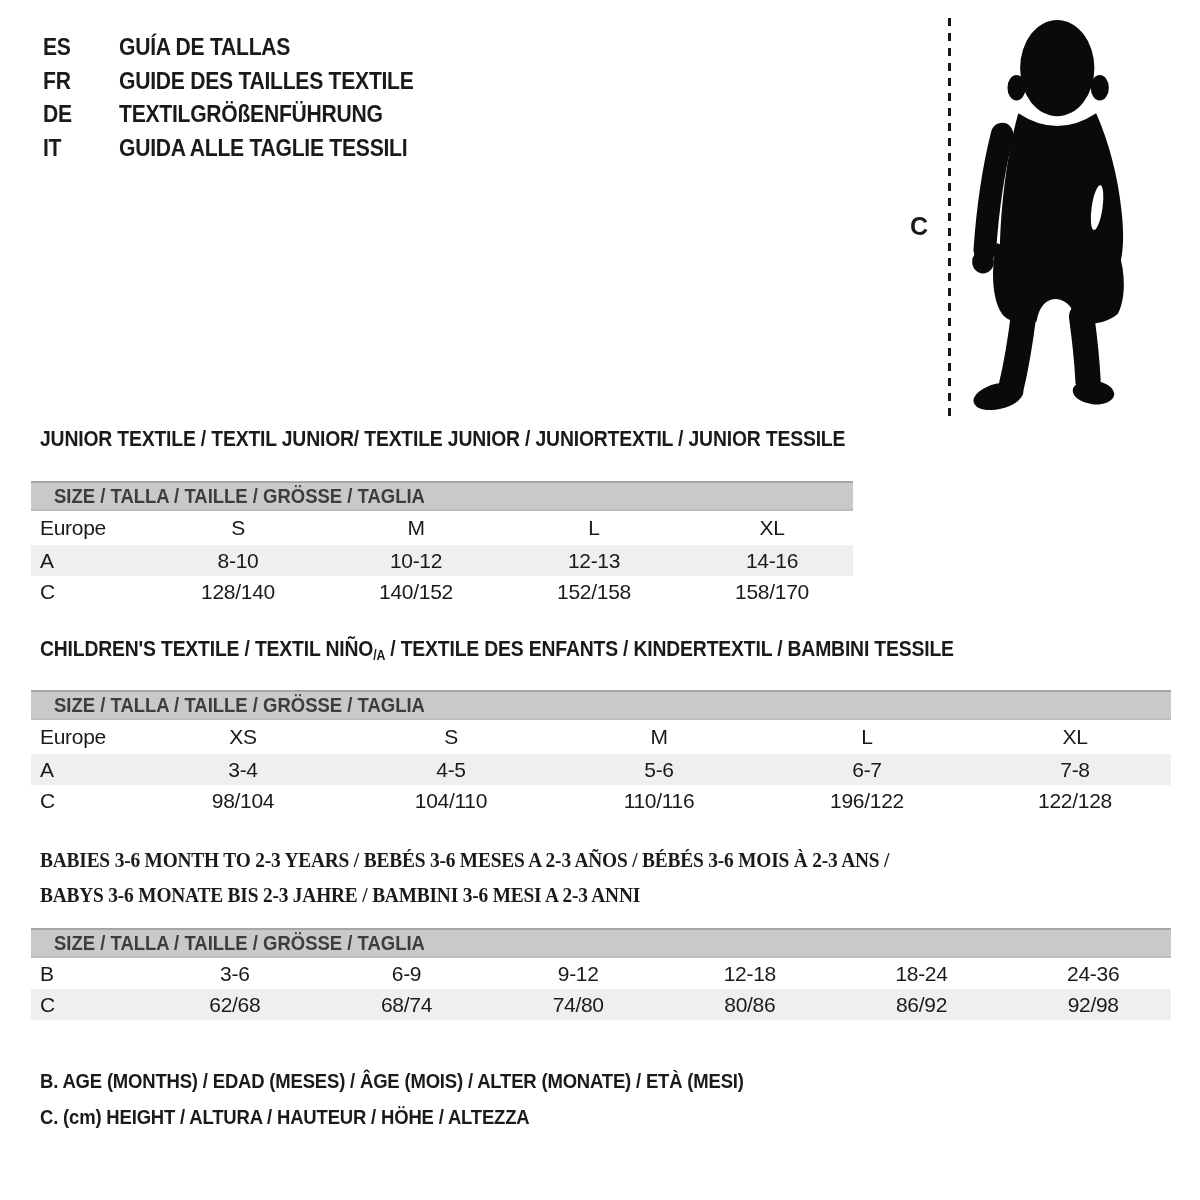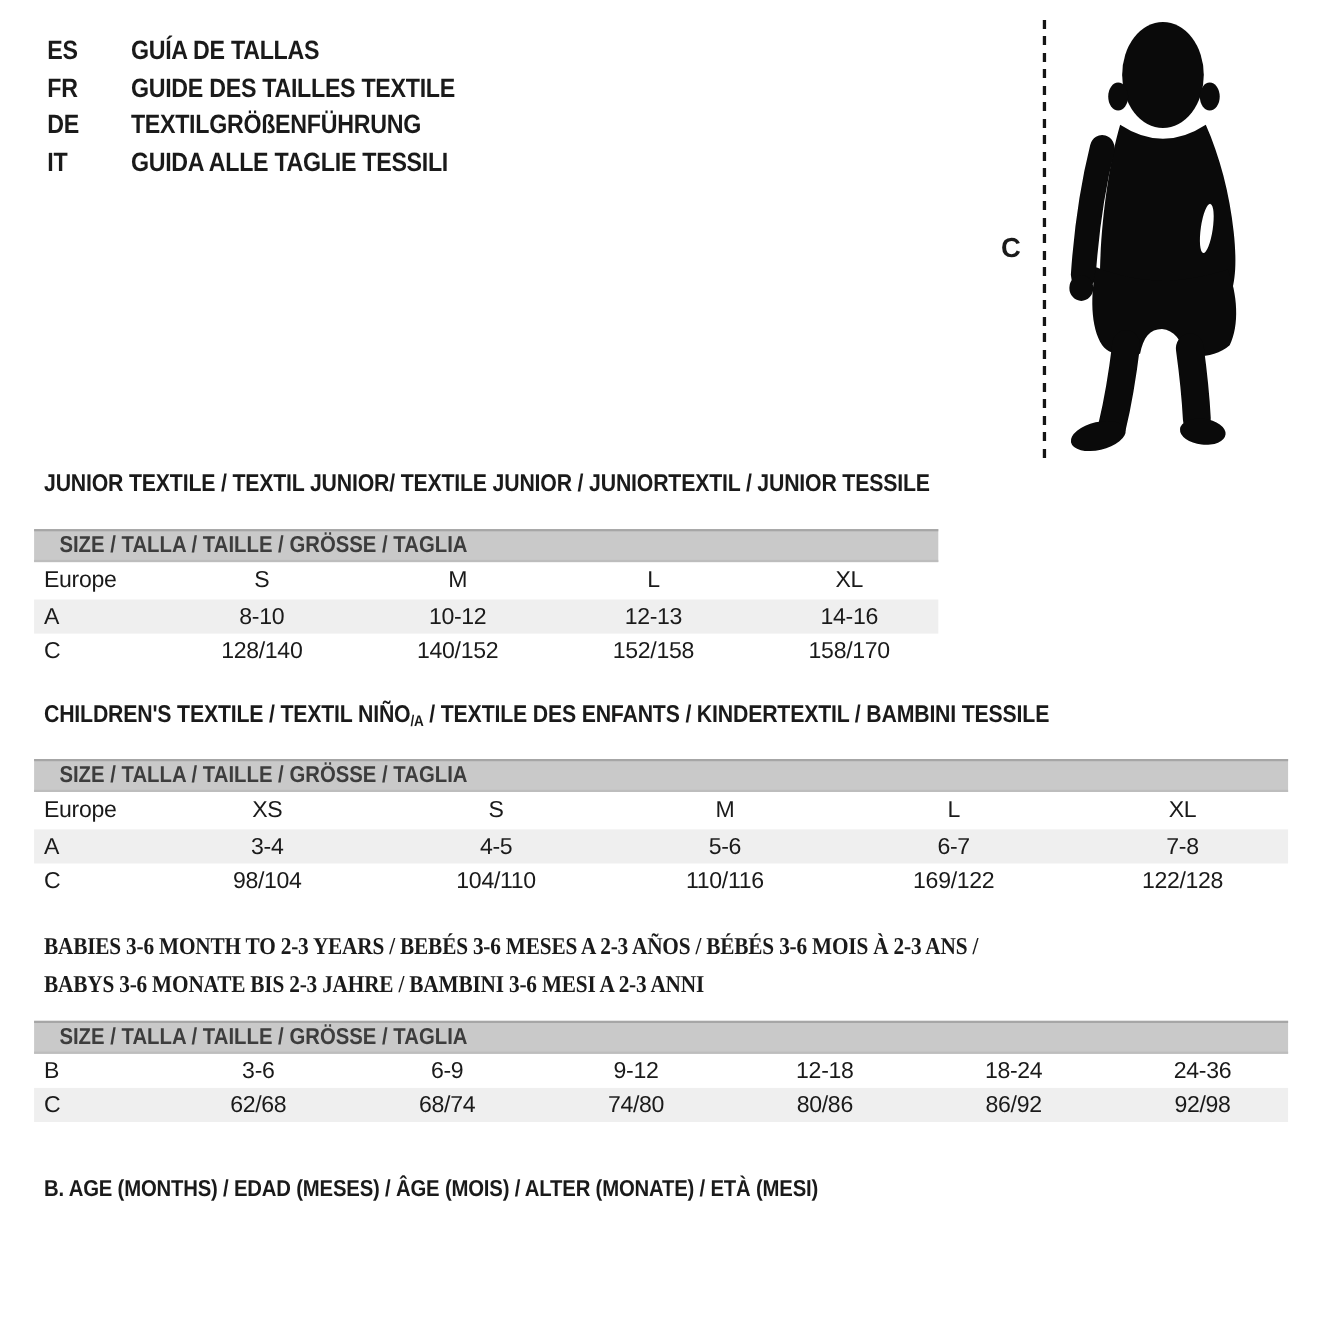--- a/index.html
+++ b/index.html
@@ -154,21 +154,21 @@
         <div class="tbl-cell">4-5</div>
         <div class="tbl-cell">5-6</div>
         <div class="tbl-cell">6-7</div>
         <div class="tbl-cell">7-8</div>
       </div>
       <div class="tbl-row">
         <div class="tbl-label">C</div>
         <div class="tbl-cell">98/104</div>
         <div class="tbl-cell">104/110</div>
         <div class="tbl-cell">110/116</div>
-        <div class="tbl-cell">169/122</div>
+        <div class="tbl-cell">196/122</div>
         <div class="tbl-cell">122/128</div>
       </div>
     </div>
 </div>
 
 <div class="section" id="section-babies">
   <h2 class="sec-heading"><span class="condense">BABIES 3-6 MONTH TO 2-3 YEARS / BEBÉS 3-6 MESES A 2-3 AÑOS / BÉBÉS 3-6 MOIS À 2-3 ANS /</span><br>
   <span class="condense">BABYS 3-6 MONATE BIS 2-3 JAHRE / BAMBINI 3-6 MESI A 2-3 ANNI</span></h2>
   <div class="tbl">
       <div class="tbl-header">
@@ -190,13 +190,14 @@
         <div class="tbl-cell">74/80</div>
         <div class="tbl-cell">80/86</div>
         <div class="tbl-cell">86/92</div>
         <div class="tbl-cell">92/98</div>
       </div>
     </div>
 </div>
 
 <div id="legend">
     <div class="legend-line"><span class="condense">B. AGE (MONTHS) / EDAD (MESES) / ÂGE (MOIS) / ALTER (MONATE) / ETÀ (MESI)</span></div>
+    <div class="legend-line"><span class="condense">C. (cm) HEIGHT / ALTURA / HAUTEUR / HÖHE / ALTEZZA</span></div>
   </div>
 
 </body></html>

